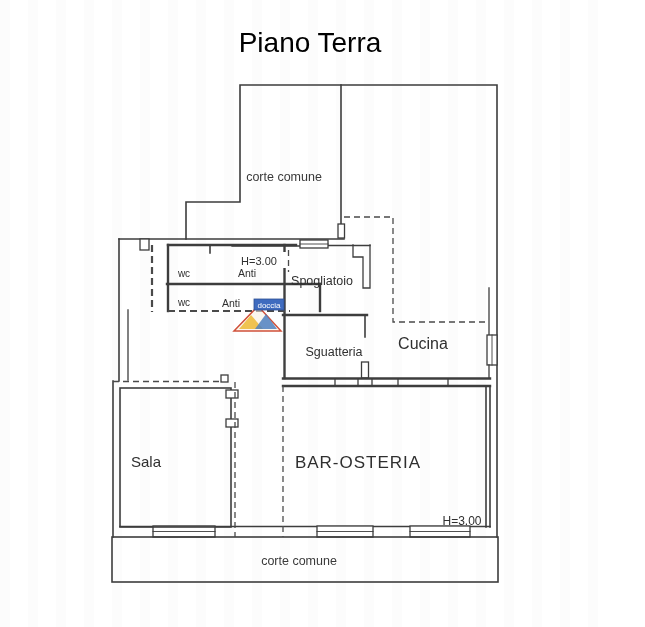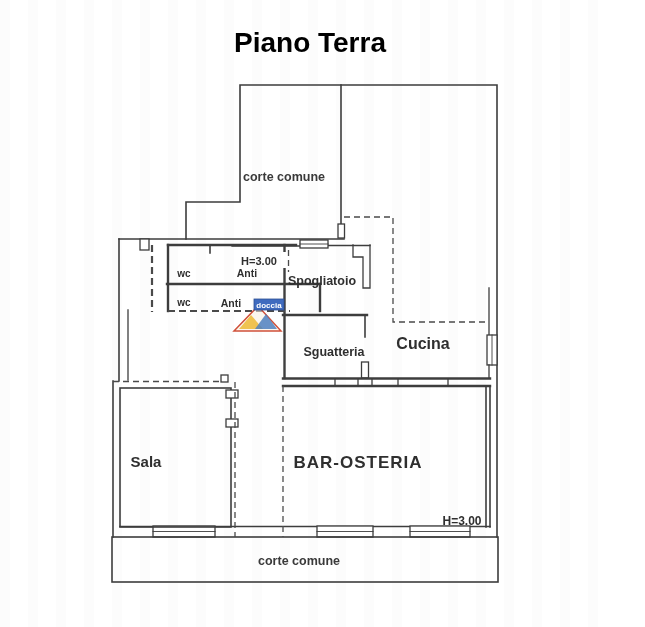--- a/index.html
+++ b/index.html
@@ -3,21 +3,20 @@
 <meta charset="utf-8">
 <style>
   html,body{margin:0;padding:0;background:#ffffff;}
   #stage{
     position:relative;
     width:601px;height:627px;
     background:#ffffff;
     background-image:repeating-linear-gradient(90deg, rgba(0,0,0,0.012) 0 10px, rgba(255,255,255,0) 10px 28px);
     font-family:"Liberation Sans", sans-serif;
     overflow:hidden;
-    font-weight:bold;
   }
   svg{position:absolute;left:0;top:0;}
   .w{stroke:#3d3d3d;fill:none;stroke-linecap:square;}
   .w1{stroke-width:1.3;}
   .w15{stroke-width:1.6;}
   .w2{stroke-width:2.4;}
   .thin{stroke-width:0.9;}
   .dash{stroke:#4a4a4a;fill:none;stroke-width:1.3;stroke-dasharray:6 4;}
   .dashT{stroke:#4a4a4a;fill:none;stroke-width:2.2;stroke-dasharray:7 4;}
   .winfill{fill:#ffffff;}

